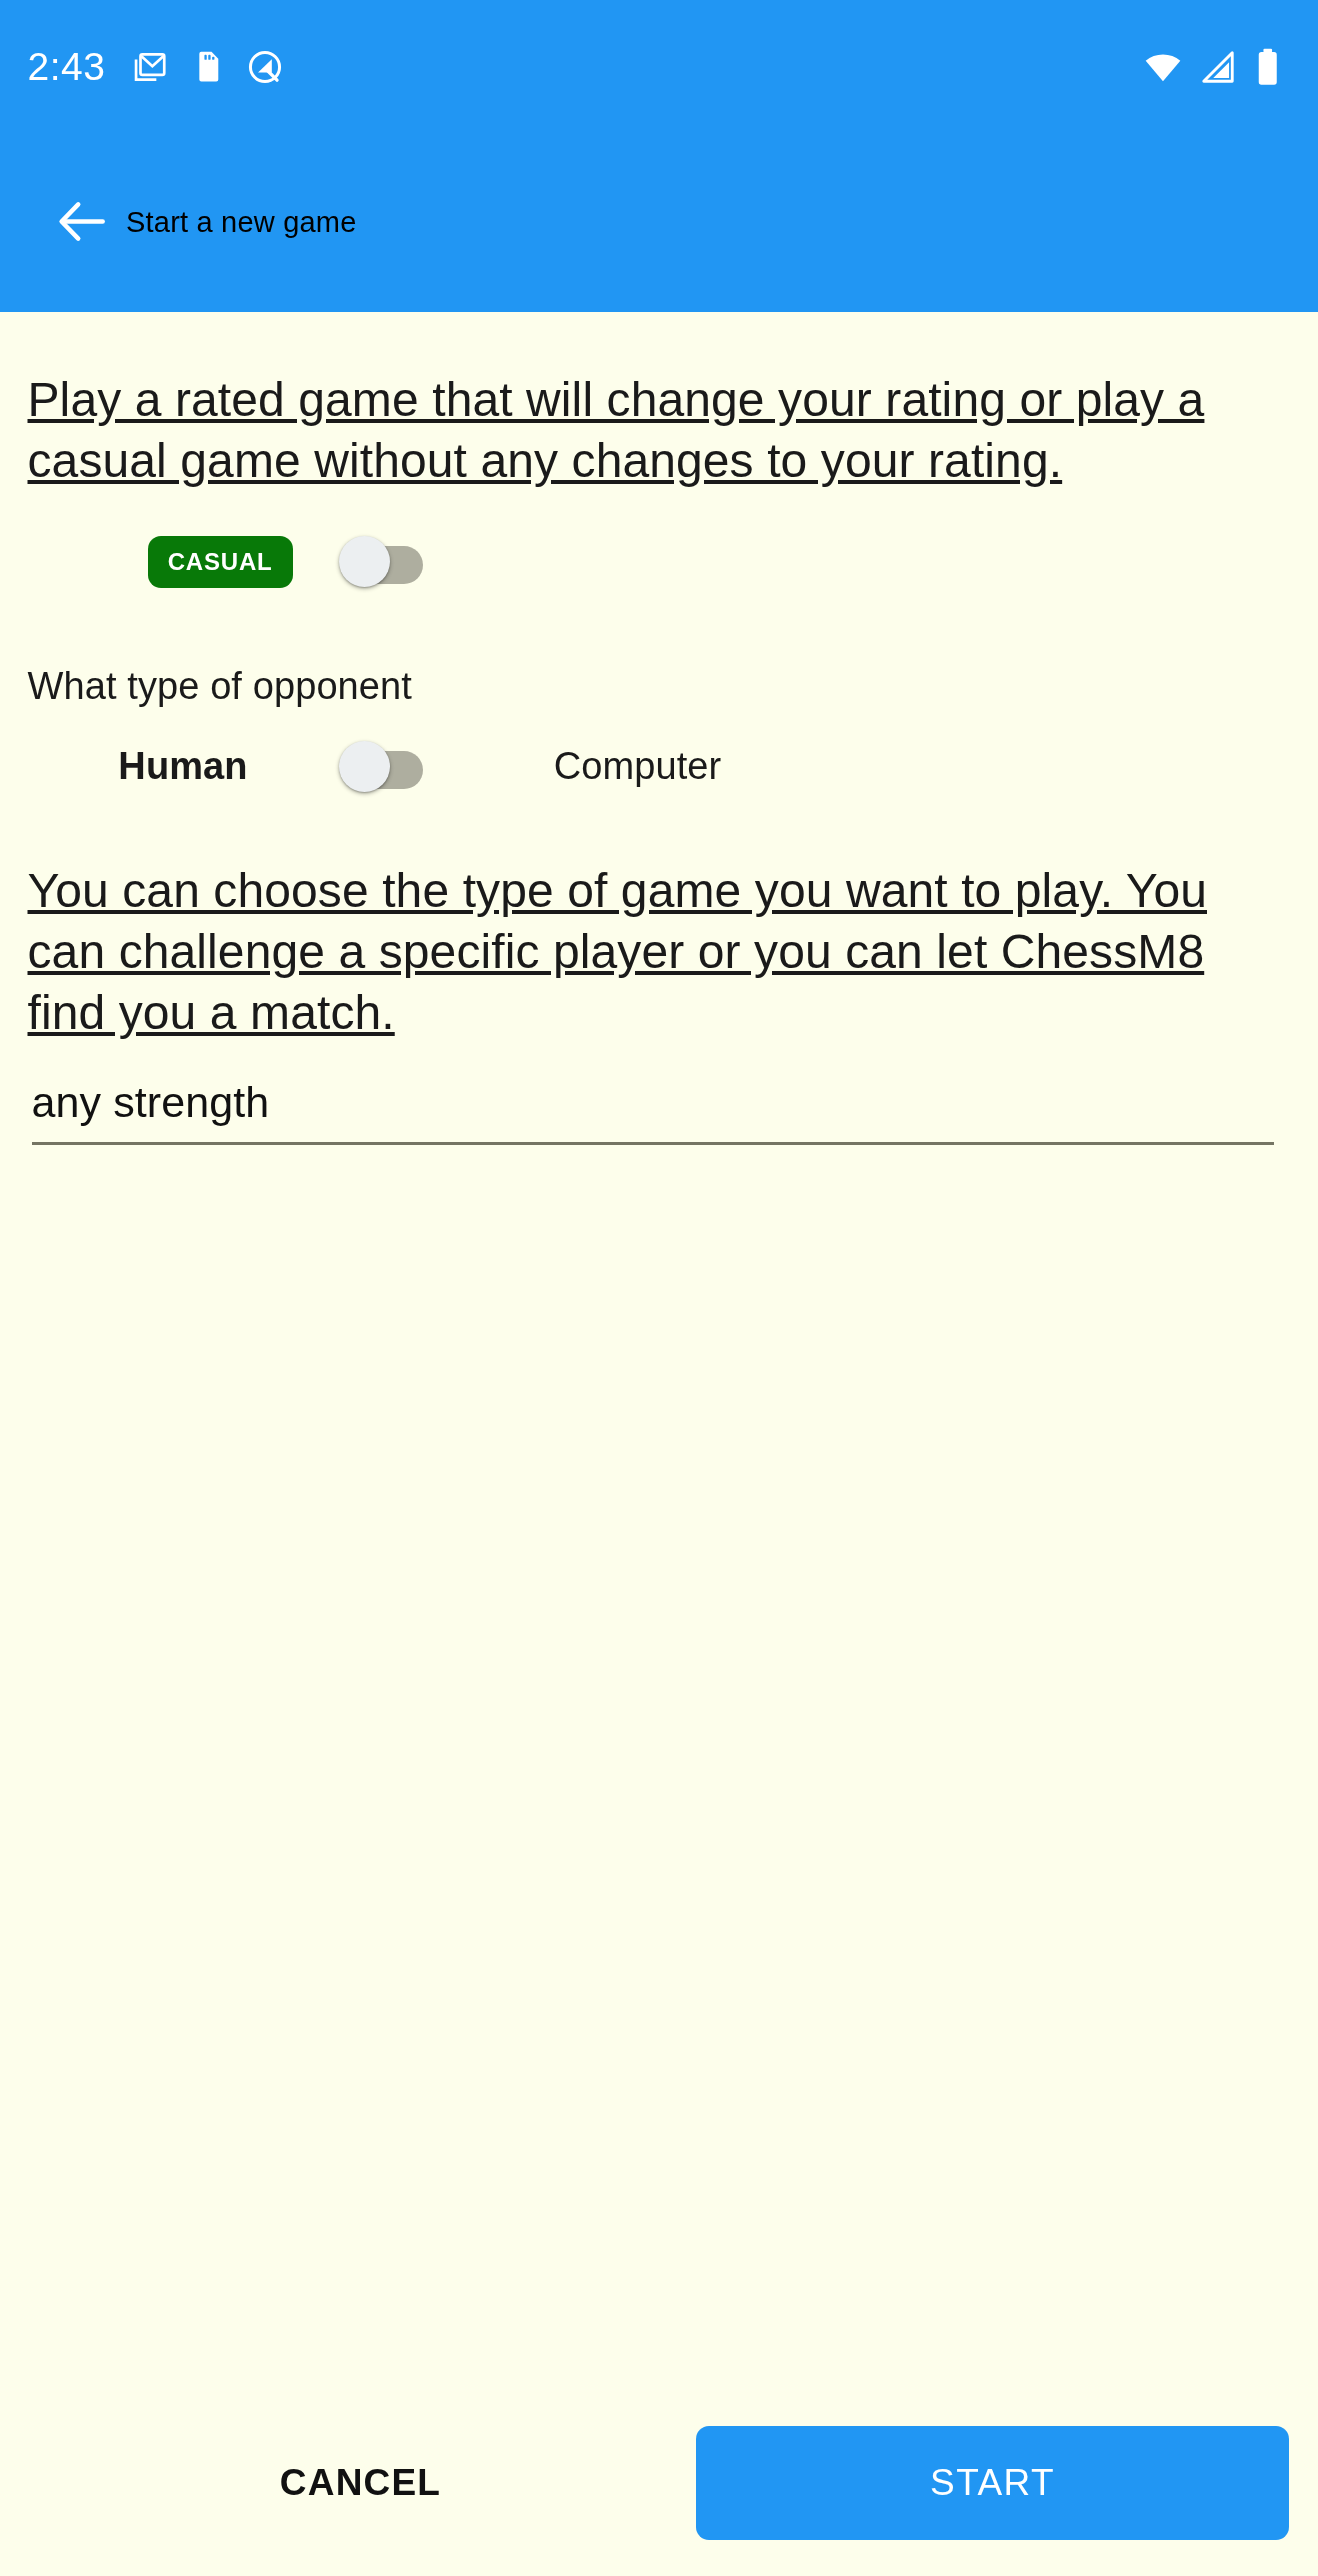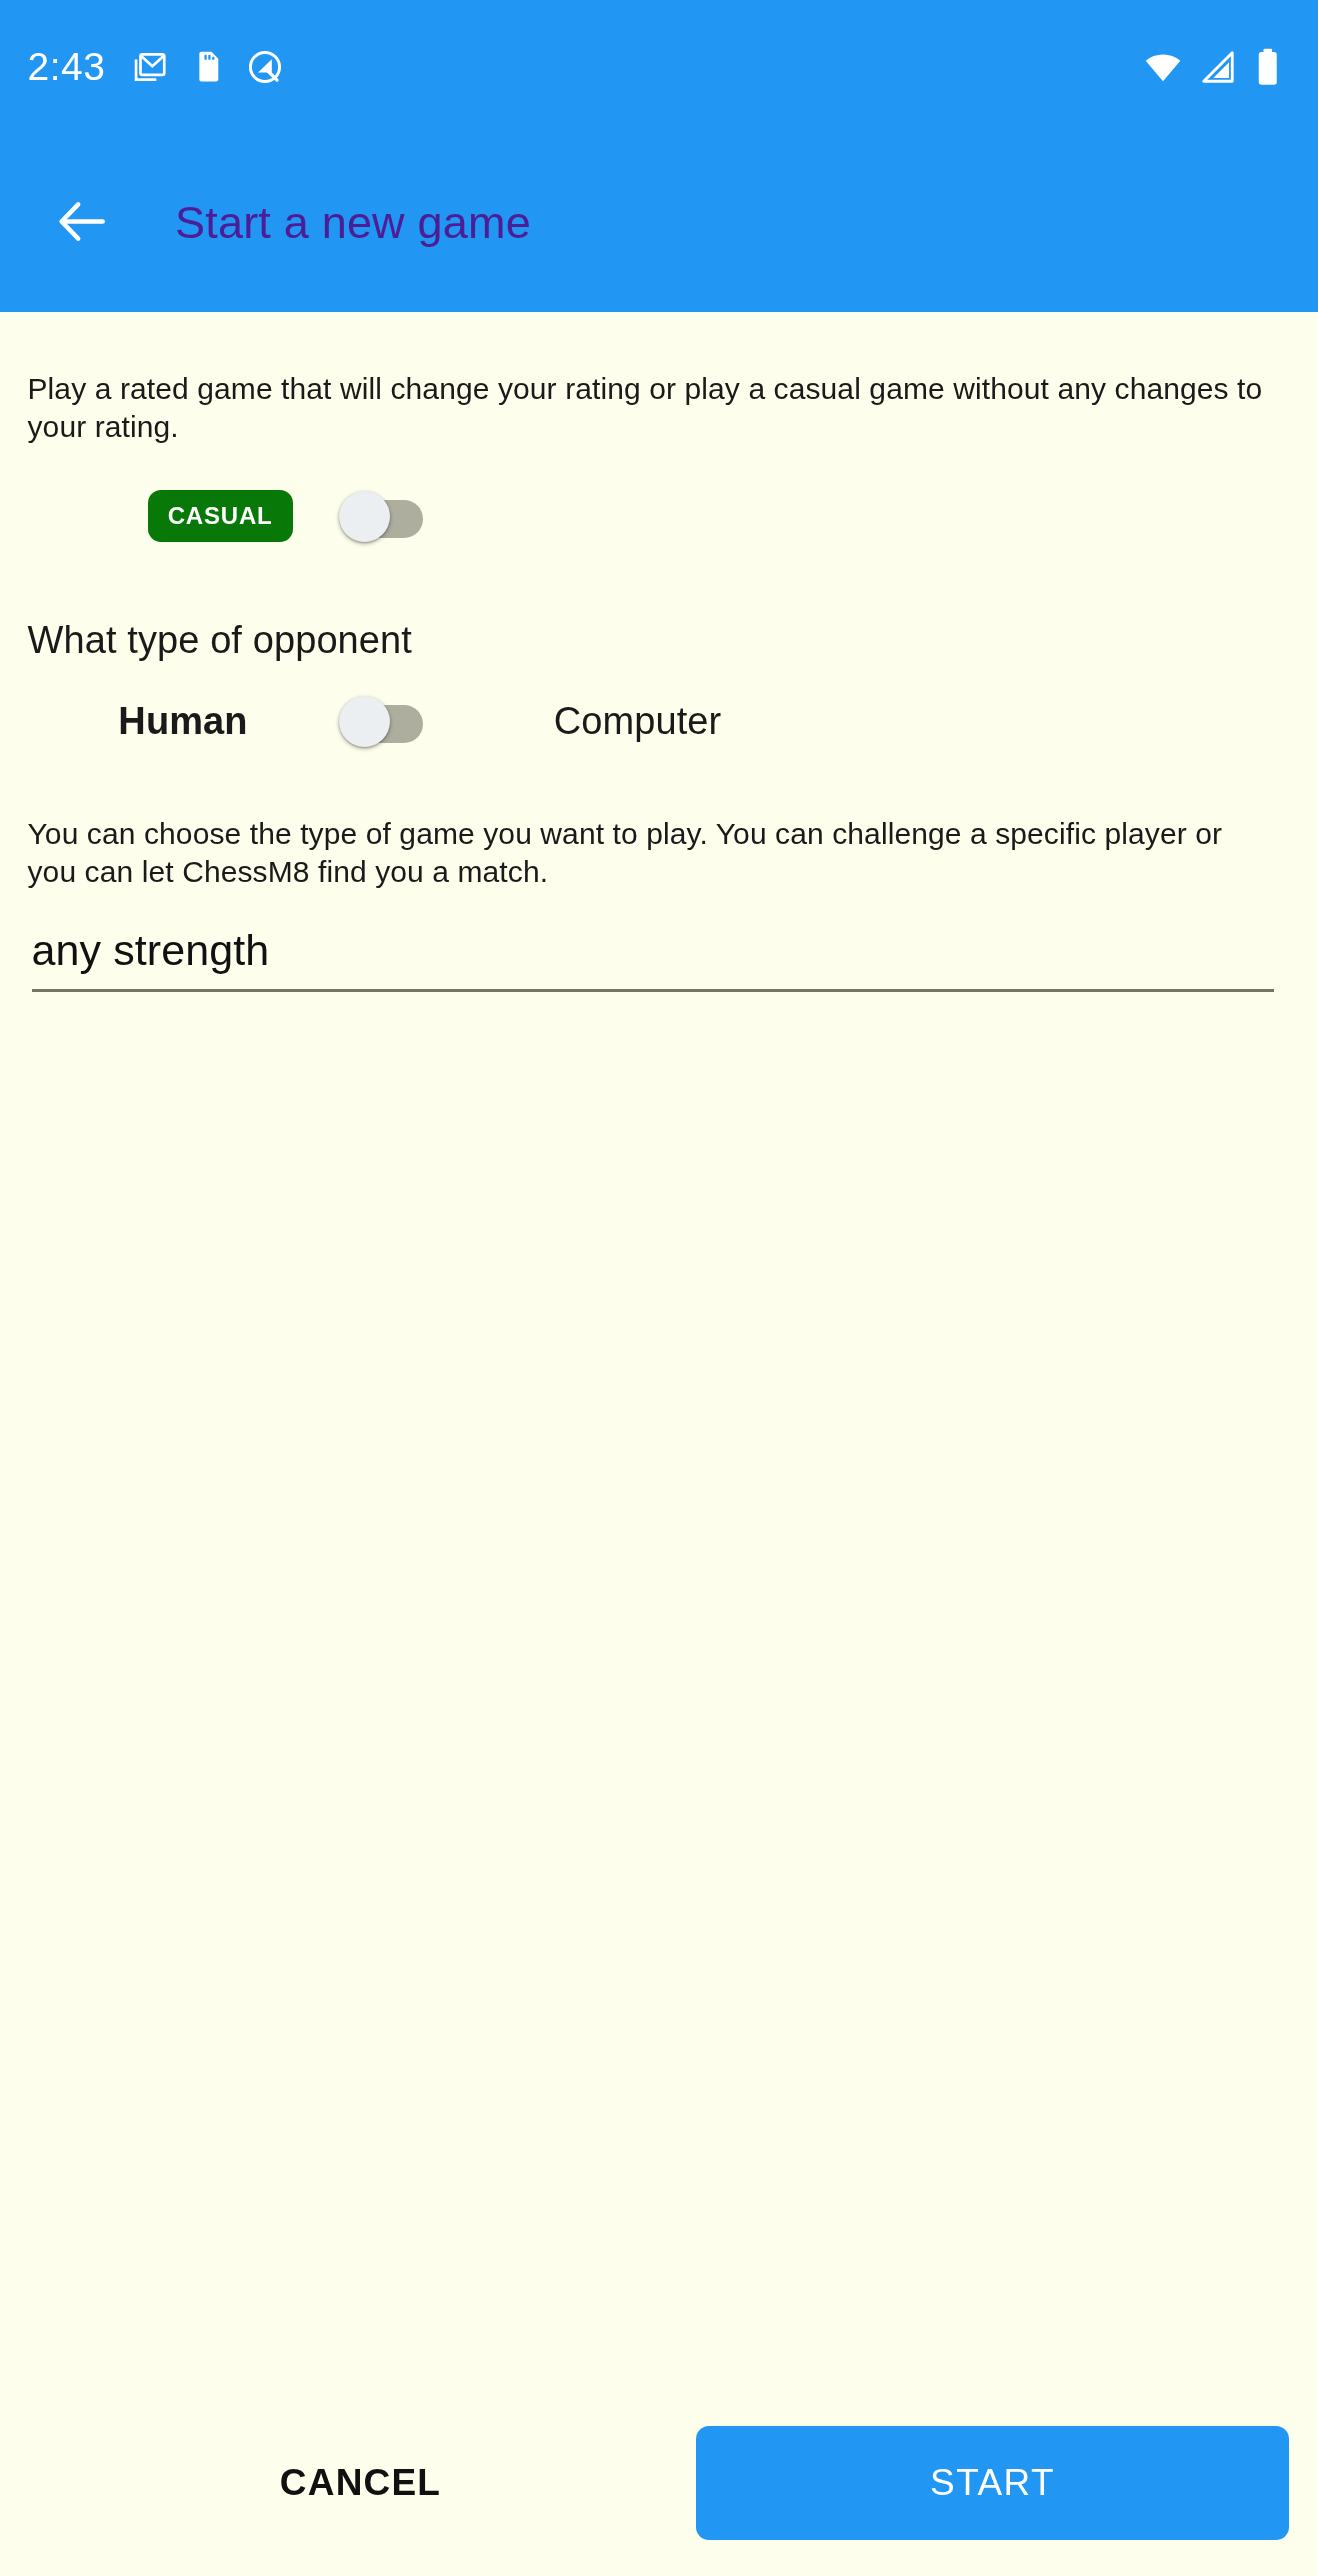--- a/index.html
+++ b/index.html
@@ -77,41 +77,41 @@
     width: 88px;
     height: 88px;
     display: flex;
     align-items: center;
     justify-content: center;
     cursor: pointer;
     flex: 0 0 auto;
   }
 
   .app-bar-title {
-    color: #4c1d95;
-    font-size: 45px;
+    color: #000000;
+    font-size: 29px;
     font-weight: 400;
-    margin-left: 49px;
     letter-spacing: 0.2px;
     white-space: nowrap;
   }
 
   
   .content {
     flex: 1 1 auto;
     padding: 0 27.5px;
     position: relative;
     overflow: hidden;
   }
 
   .para {
-    font-size: 30px;
+    font-size: 48px;
     line-height: 1.27;
     color: #1a1a1a;
     letter-spacing: 0.1px;
+    text-decoration: underline;
   }
 
   .para-rated { margin-top: 58px; padding-right: 18.3px; }
   .para-choose { margin-top: 48px; padding-right: 20px; }
 
   .section-label {
     font-size: 38px;
     color: #1a1a1a;
     letter-spacing: 0.1px;
   }

